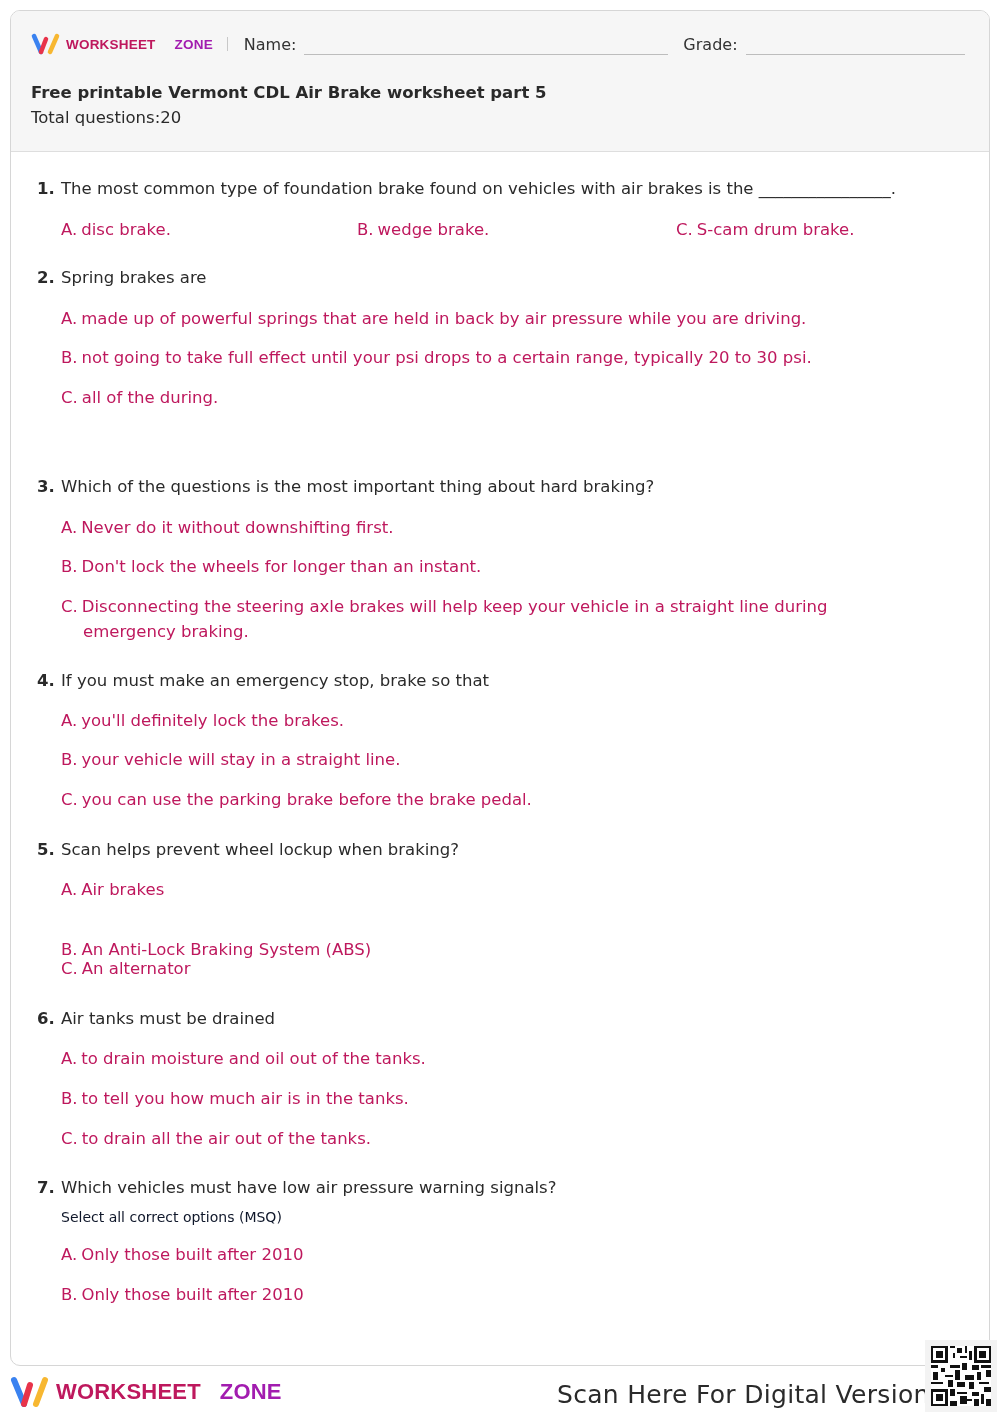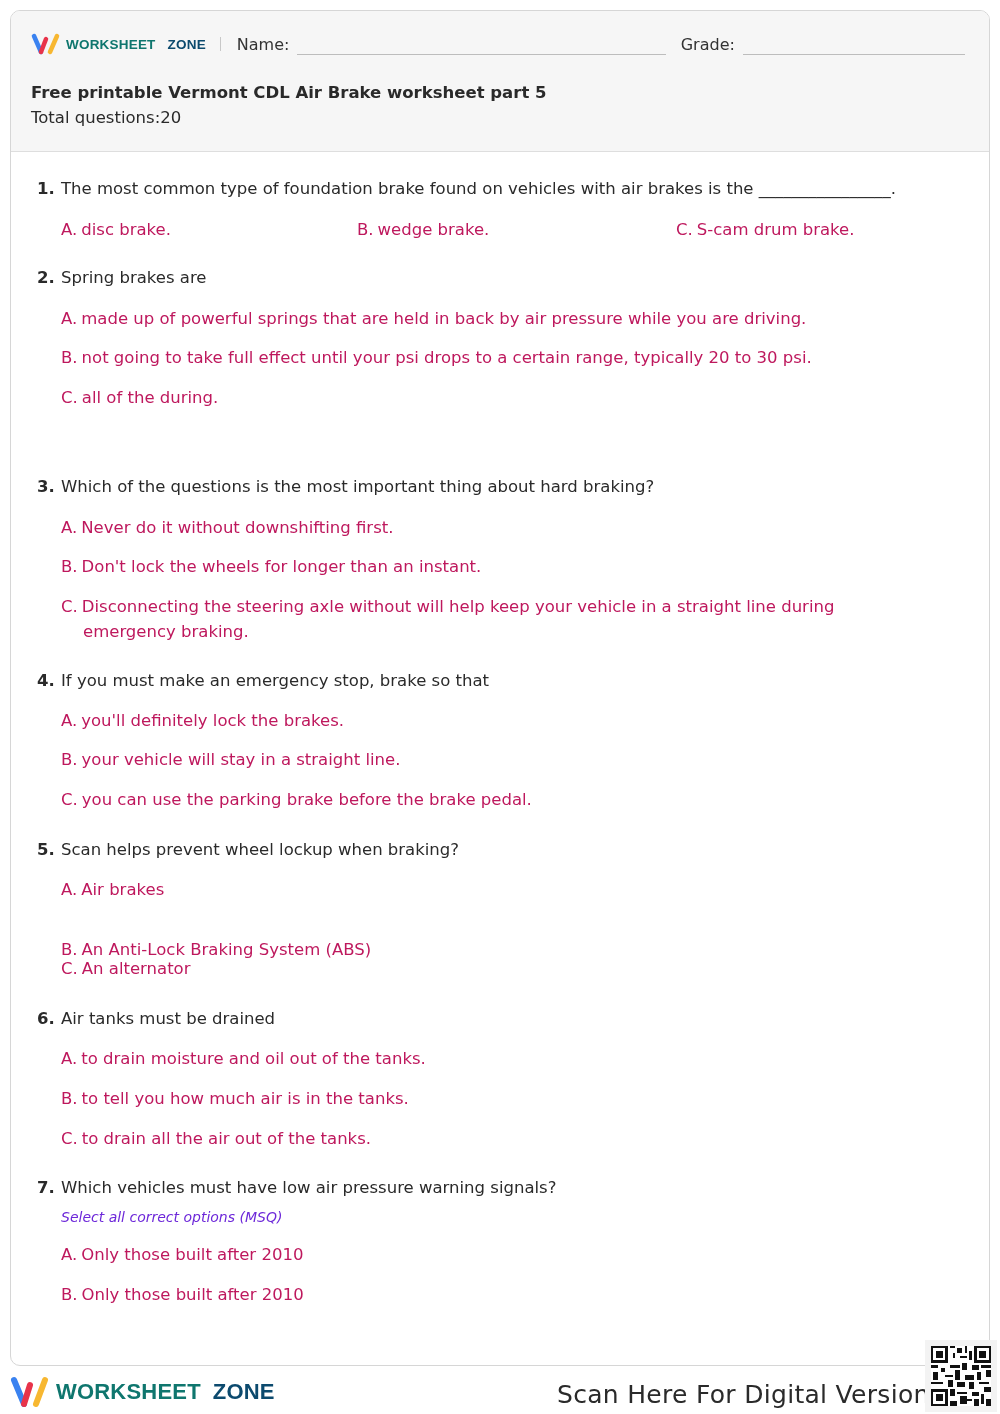--- a/index.html
+++ b/index.html
@@ -43,22 +43,22 @@
       align-items: center;
     }
     .logo svg { display: block; }
     .logo-text {
       font-family: "Liberation Sans", sans-serif;
       font-weight: 700;
       font-size: 13.5px;
       letter-spacing: 0.2px;
       margin-left: 5px;
     }
-    .logo-text .w1 { color: #0f766e; }
-    .logo-text .w2 { color: #0c4a6e; margin-left: 12px; }
+    .logo-text .w1 { color: #be185d; }
+    .logo-text .w2 { color: #a21caf; margin-left: 19px; }
     .sep {
       width: 1px;
       height: 14px;
       background: #c8c8c8;
       margin: 0 16px 0 14px;
     }
     .field-label {
       font-size: 16px;
       color: #333;
       font-family: "DejaVu Sans", sans-serif;
@@ -121,22 +121,21 @@
     .opt .letter { margin-right: 4px; }
     .opt.wrap {
       padding-left: 22px;
       text-indent: -22px;
       right: 0;
     }
     .hint {
       position: absolute;
       left: 24px;
       font-size: 14px;
-      font-style: italic;
-      color: #6d28d9;
+      color: #0f172a;
     }
 
     .footer {
       position: absolute;
       left: 0;
       top: 1366px;
       width: 1000px;
       height: 48px;
     }
     .footer-logo {
@@ -213,21 +212,21 @@
       <div class="opt" style="top:119px;"><span class="letter">C.</span><span>all of the during.</span></div>
     </div>
 
     <div class="q" style="top:323px;">
       <div class="q-stem">
           <span class="q-num">3.</span>
           <span>Which of the questions is the most important thing about hard braking?</span>
         </div>
       <div class="opt" style="top:40px;"><span class="letter">A.</span><span>Never do it without downshifting first.</span></div>
       <div class="opt" style="top:79px;"><span class="letter">B.</span><span>Don't lock the wheels for longer than an instant.</span></div>
-      <div class="opt wrap" style="top:119px; right:60px;"><span class="letter">C.</span><span>Disconnecting the steering axle without will help keep your vehicle in a straight line during emergency braking.</span></div>
+      <div class="opt wrap" style="top:119px; right:60px;"><span class="letter">C.</span><span>Disconnecting the steering axle brakes will help keep your vehicle in a straight line during emergency braking.</span></div>
     </div>
 
     <div class="q" style="top:517px;">
       <div class="q-stem">
           <span class="q-num">4.</span>
           <span>If you must make an emergency stop, brake so that</span>
         </div>
       <div class="opt" style="top:39px;"><span class="letter">A.</span><span>you'll definitely lock the brakes.</span></div>
       <div class="opt" style="top:78px;"><span class="letter">B.</span><span>your vehicle will stay in a straight line.</span></div>
       <div class="opt" style="top:118px;"><span class="letter">C.</span><span>you can use the parking brake before the brake pedal.</span></div>

